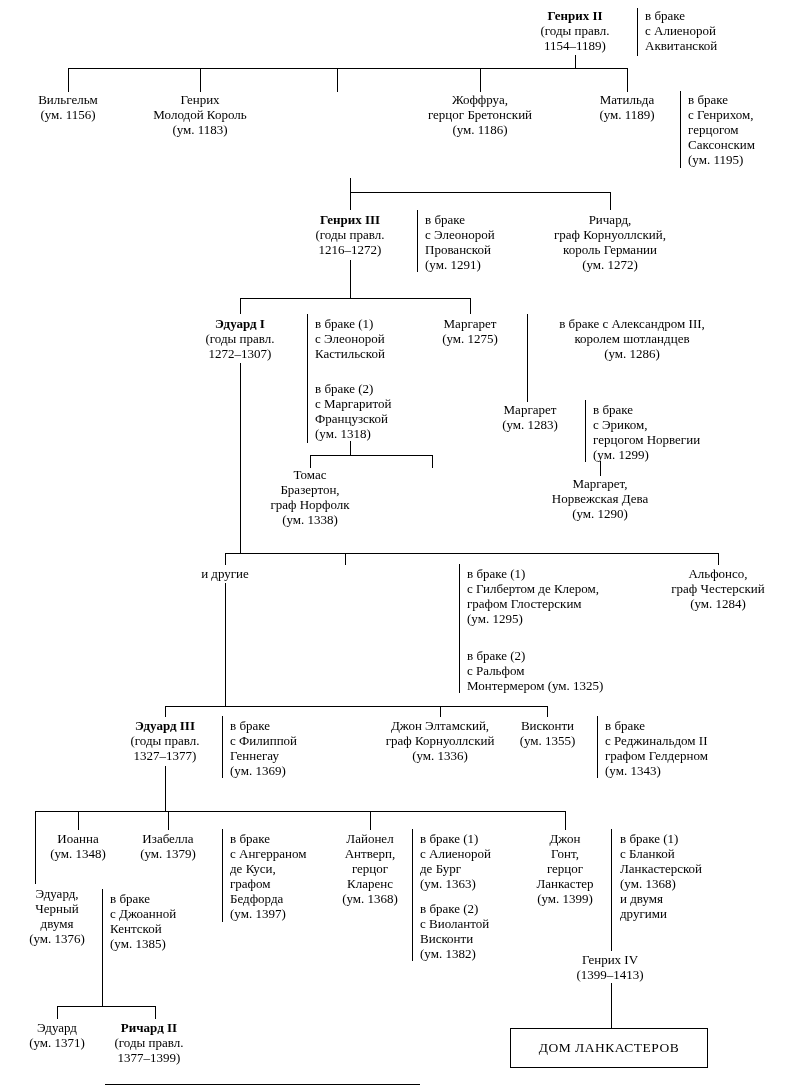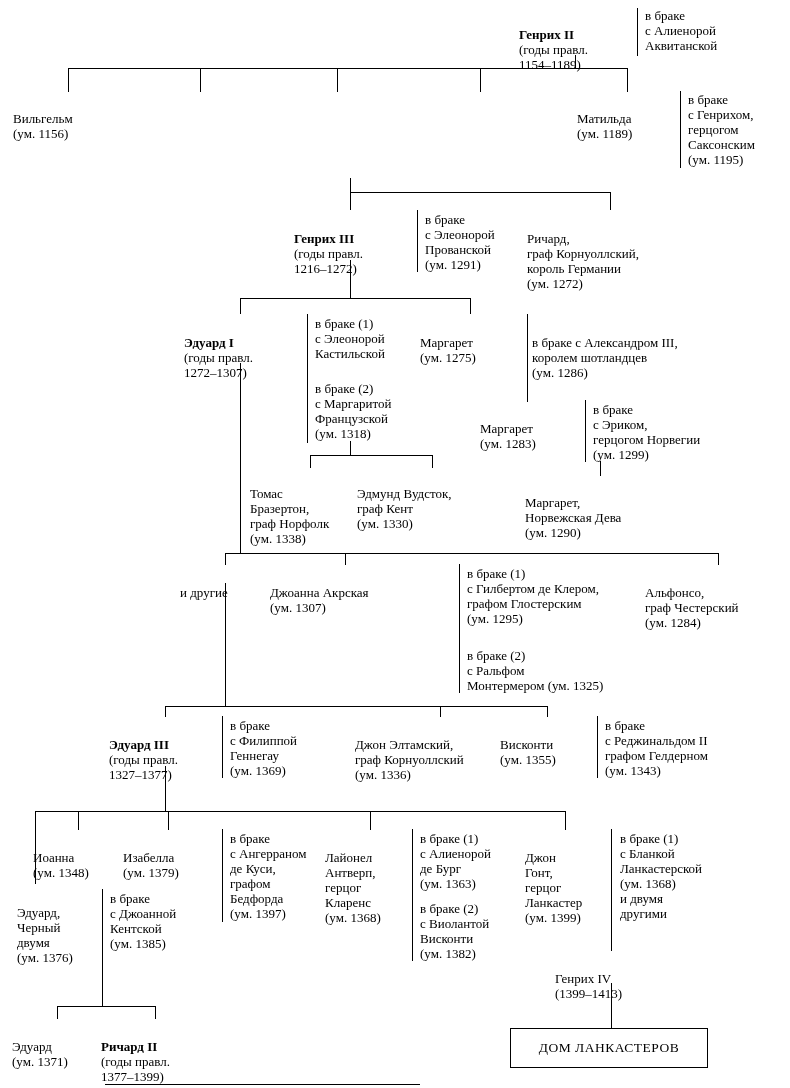--- a/index.html
+++ b/index.html
@@ -1,19 +1,19 @@
 <!DOCTYPE html>
 <html><head>
 <meta charset="utf-8">
 <style>
   html,body{margin:0;padding:0;background:#fff;}
   .stage{position:relative;width:790px;height:1088px;background:#fff;overflow:hidden;
          font-family:"Liberation Serif","DejaVu Serif",serif;font-size:13px;color:#000;}
   .node{position:absolute;line-height:15px;}
-  .tc{margin-top:19px;}
+  .tc{text-align:center;}
   .ln{white-space:nowrap;}
   .b{font-weight:700;}
   .hl{position:absolute;height:1px;background:#000;}
   .vl{position:absolute;width:1px;background:#000;}
   .housebox{position:absolute;border:1px solid #000;display:flex;align-items:center;justify-content:center;
             font-size:13.5px;letter-spacing:.5px;}
 </style>
 </head>
 <body>
 
@@ -91,20 +91,30 @@
   <div class="node" style="left:645px;top:8px;width:110px">
     <div class="ln">в браке</div>
     <div class="ln">с Алиенорой</div>
     <div class="ln">Аквитанской</div>
   </div>
 
   <div class="node tc" style="left:13px;top:92px;width:110px">
     <div class="ln">Вильгельм</div>
     <div class="ln">(ум. 1156)</div>
   </div>
+  <div class="node tc" style="left:130px;top:92px;width:140px">
+    <div class="ln">Генрих</div>
+    <div class="ln">Молодой Король</div>
+    <div class="ln">(ум. 1183)</div>
+  </div>
+  <div class="node tc" style="left:405px;top:92px;width:150px">
+    <div class="ln">Жоффруа,</div>
+    <div class="ln">герцог Бретонский</div>
+    <div class="ln">(ум. 1186)</div>
+  </div>
   <div class="node tc" style="left:577px;top:92px;width:100px">
     <div class="ln">Матильда</div>
     <div class="ln">(ум. 1189)</div>
   </div>
   <div class="node" style="left:688px;top:92px;width:100px">
     <div class="ln">в браке</div>
     <div class="ln">с Генрихом,</div>
     <div class="ln">герцогом</div>
     <div class="ln">Саксонским</div>
     <div class="ln">(ум. 1195)</div>
@@ -169,32 +179,23 @@
     <div class="ln">Норвежская Дева</div>
     <div class="ln">(ум. 1290)</div>
   </div>
 
   <div class="node tc" style="left:250px;top:467px;width:120px">
     <div class="ln">Томас</div>
     <div class="ln">Бразертон,</div>
     <div class="ln">граф Норфолк</div>
     <div class="ln">(ум. 1338)</div>
   </div>
-  <div class="node tc" style="left:357px;top:467px;width:150px">
-    <div class="ln">Эдмунд Вудсток,</div>
-    <div class="ln">граф Кент</div>
-    <div class="ln">(ум. 1330)</div>
-  </div>
 
   <div class="node tc" style="left:180px;top:566px;width:90px">
     <div class="ln">и другие</div>
-  </div>
-  <div class="node tc" style="left:270px;top:566px;width:150px">
-    <div class="ln">Джоанна Акрская</div>
-    <div class="ln">(ум. 1307)</div>
   </div>
   <div class="node" style="left:467px;top:566px;width:180px">
     <div class="ln">в браке (1)</div>
     <div class="ln">с Гилбертом де Клером,</div>
     <div class="ln">графом Глостерским</div>
     <div class="ln">(ум. 1295)</div>
   </div>
   <div class="node" style="left:467px;top:648px;width:180px">
     <div class="ln">в браке (2)</div>
     <div class="ln">с Ральфом</div>
@@ -301,19 +302,19 @@
     <div class="ln">(1399–1413)</div>
   </div>
   <div class="housebox" style="left:510px;top:1028px;width:196px;height:38px">
     <span>ДОМ ЛАНКАСТЕРОВ</span>
   </div>
 
   <div class="node tc" style="left:12px;top:1020px;width:90px">
     <div class="ln">Эдуард</div>
     <div class="ln">(ум. 1371)</div>
   </div>
-  <div class="node tc" style="left:101px;top:1020px;width:112px">
+  <div class="node tc" style="left:93px;top:1020px;width:112px">
     <div class="ln b">Ричард II</div>
     <div class="ln">(годы правл.</div>
     <div class="ln">1377–1399)</div>
   </div>
 
 </div>
 
 </body></html>

